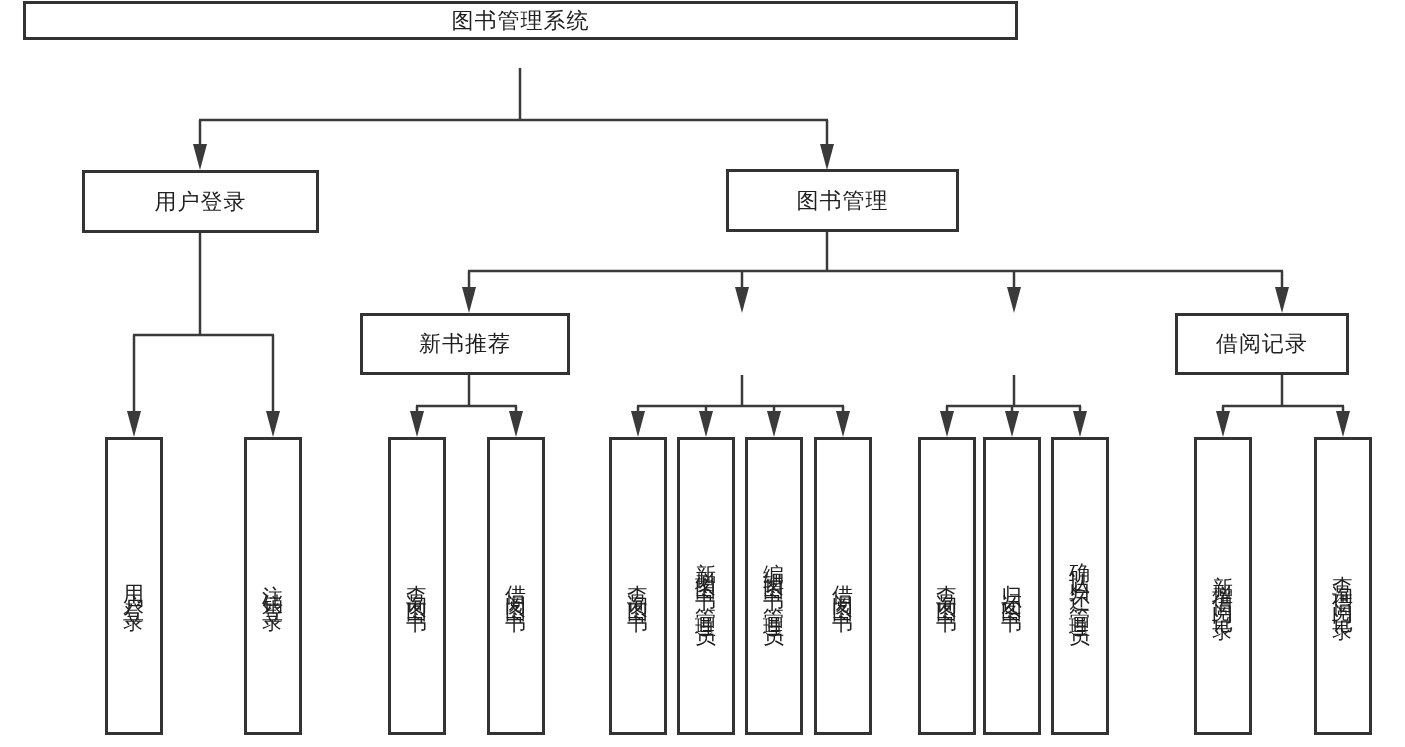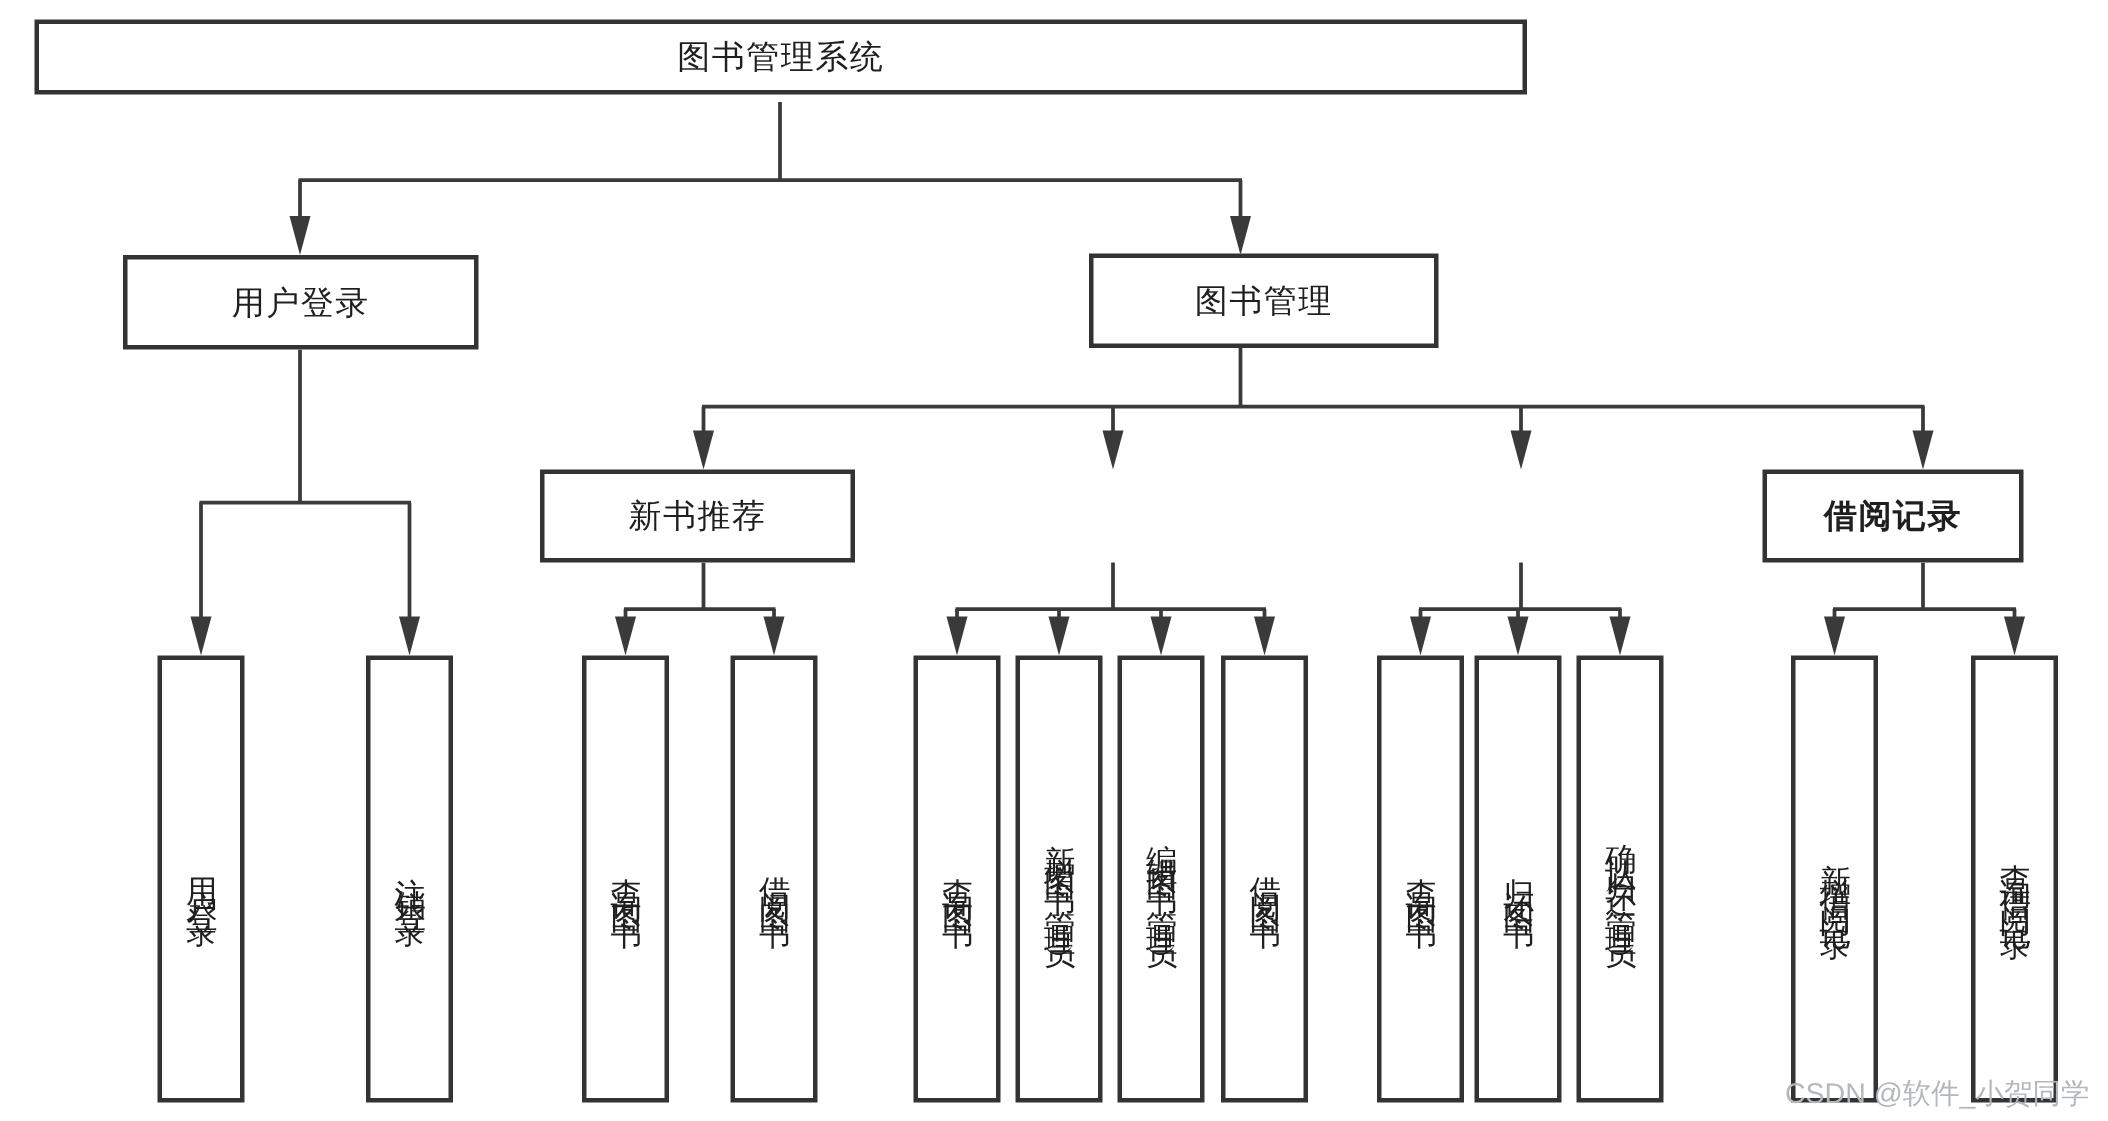--- a/index.html
+++ b/index.html
@@ -110,35 +110,35 @@
       <polygon points="767,411 781,411 774,437"></polygon>
       <polygon points="836,411 850,411 843,437"></polygon>
       <polygon points="940,411 954,411 947,437"></polygon>
       <polygon points="1005,411 1019,411 1012,437"></polygon>
       <polygon points="1073,411 1087,411 1080,437"></polygon>
       <polygon points="1216,411 1230,411 1223,437"></polygon>
       <polygon points="1336,411 1350,411 1343,437"></polygon>
     </g>
   </svg>
 
-  <div class="box" style="left:23px; top:13px; width:995px; height:50px;">
+  <div class="box" style="left:23px; top:1px; width:995px; height:39px;">
     <span class="hlabel">图书管理系统</span>
   </div>
 
   <div class="box" style="left:82px; top:170px; width:237px; height:63px;">
     <span class="hlabel">用户登录</span>
   </div>
   <div class="box" style="left:710px; top:169px; width:233px; height:63px;margin-left:16px;">
     <span class="hlabel">图书管理</span>
   </div>
 
   <div class="box" style="left:360px; top:313px; width:210px; height:62px;">
     <span class="hlabel">新书推荐</span>
   </div>
-  <div class="box" style="left:1175px; top:313px; width:174px; height:62px;font-weight:bold;">
+  <div class="box" style="left:1175px; top:313px; width:174px; height:62px;">
     <span class="hlabel">借阅记录</span>
   </div>
 
   <div class="box" style="left:105px; top:437px; width:58px; height:298px;">
     <span class="vtext">用户登录</span>
   </div>
   <div class="box" style="left:244px; top:437px; width:58px; height:298px;">
     <span class="vtext">注销登录</span>
   </div>
 
@@ -172,15 +172,14 @@
     <span class="vtext">确认归还（管理员）</span>
   </div>
 
   <div class="box" style="left:1194px; top:437px; width:58px; height:298px;">
     <span class="vtext">新增借阅记录</span>
   </div>
   <div class="box" style="left:1314px; top:437px; width:58px; height:298px;">
     <span class="vtext">查询借阅记录</span>
   </div>
 
-  <div class="watermark">CSDN @软件_小贺同学</div>
 
 </div>
 
 </body></html>

